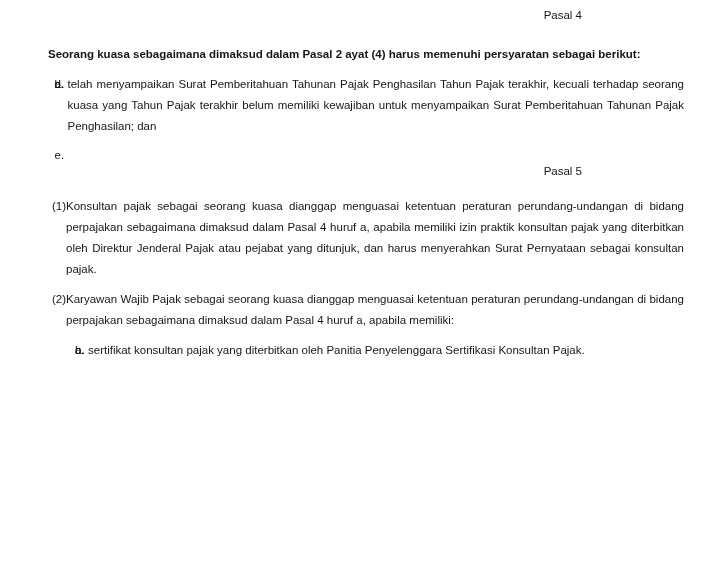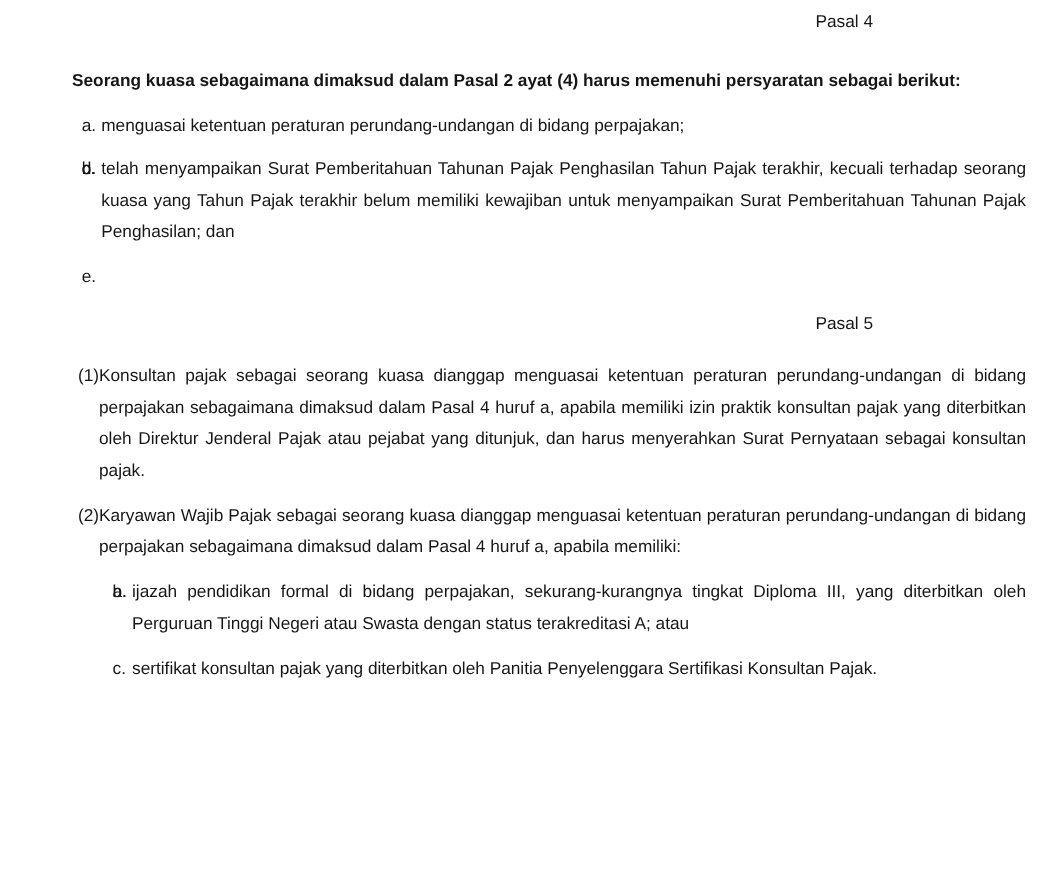--- a/index.html
+++ b/index.html
@@ -20,21 +20,21 @@
     width: 636px;
     padding-top: 5px;
   }
   .article-title {
     width: 534px;
     text-align: right;
     line-height: 21px;
     white-space: nowrap;
   }
   .title-p4 { margin-top: 0; }
-  .title-p5 { margin-top: 40px; }
+  .title-p5 { margin-top: 24px; }
   .para {
     line-height: 21px;
     text-align: justify;
     margin: 18px 0 0 0;
     font-weight: bold;
   }
   .item {
     position: relative;
     line-height: 21px;
     text-align: justify;
@@ -61,21 +61,20 @@
 
 <div class="content">
 
   <div class="article">
     <div class="article-title title-p4">Pasal 4</div>
 
     <p class="para">Seorang kuasa sebagaimana dimaksud dalam Pasal 2 ayat (4) harus memenuhi persyaratan sebagai berikut:</p>
 
     <div class="item lvl-letter gap-s">
       <span class="marker">a.</span>
-      <span>menguasai ketentuan peraturan perundang-undangan di bidang perpajakan;</span>
     </div>
 
     <div class="item lvl-letter gap-s">
       <span class="marker">b.</span>
     </div>
 
     <div class="item lvl-letter gap-s">
       <span class="marker">c.</span>
     </div>
 
@@ -101,21 +100,20 @@
       <span class="marker">(2)</span>
       <span>Karyawan Wajib Pajak sebagai seorang kuasa dianggap menguasai ketentuan peraturan perundang-undangan di bidang perpajakan sebagaimana dimaksud dalam Pasal 4 huruf a, apabila memiliki:</span>
     </div>
 
     <div class="item lvl-sub gap-sub">
       <span class="marker">a.</span>
     </div>
 
     <div class="item lvl-sub gap-sub">
       <span class="marker">b.</span>
-      <span>ijazah pendidikan formal di bidang perpajakan, sekurang-kurangnya tingkat Diploma III, yang diterbitkan oleh Perguruan Tinggi Negeri atau Swasta dengan status terakreditasi A; atau</span>
     </div>
 
     <div class="item lvl-sub gap-sub">
       <span class="marker">c.</span>
       <span>sertifikat konsultan pajak yang diterbitkan oleh Panitia Penyelenggara Sertifikasi Konsultan Pajak.</span>
     </div>
   </div>
 
 </div>
 

